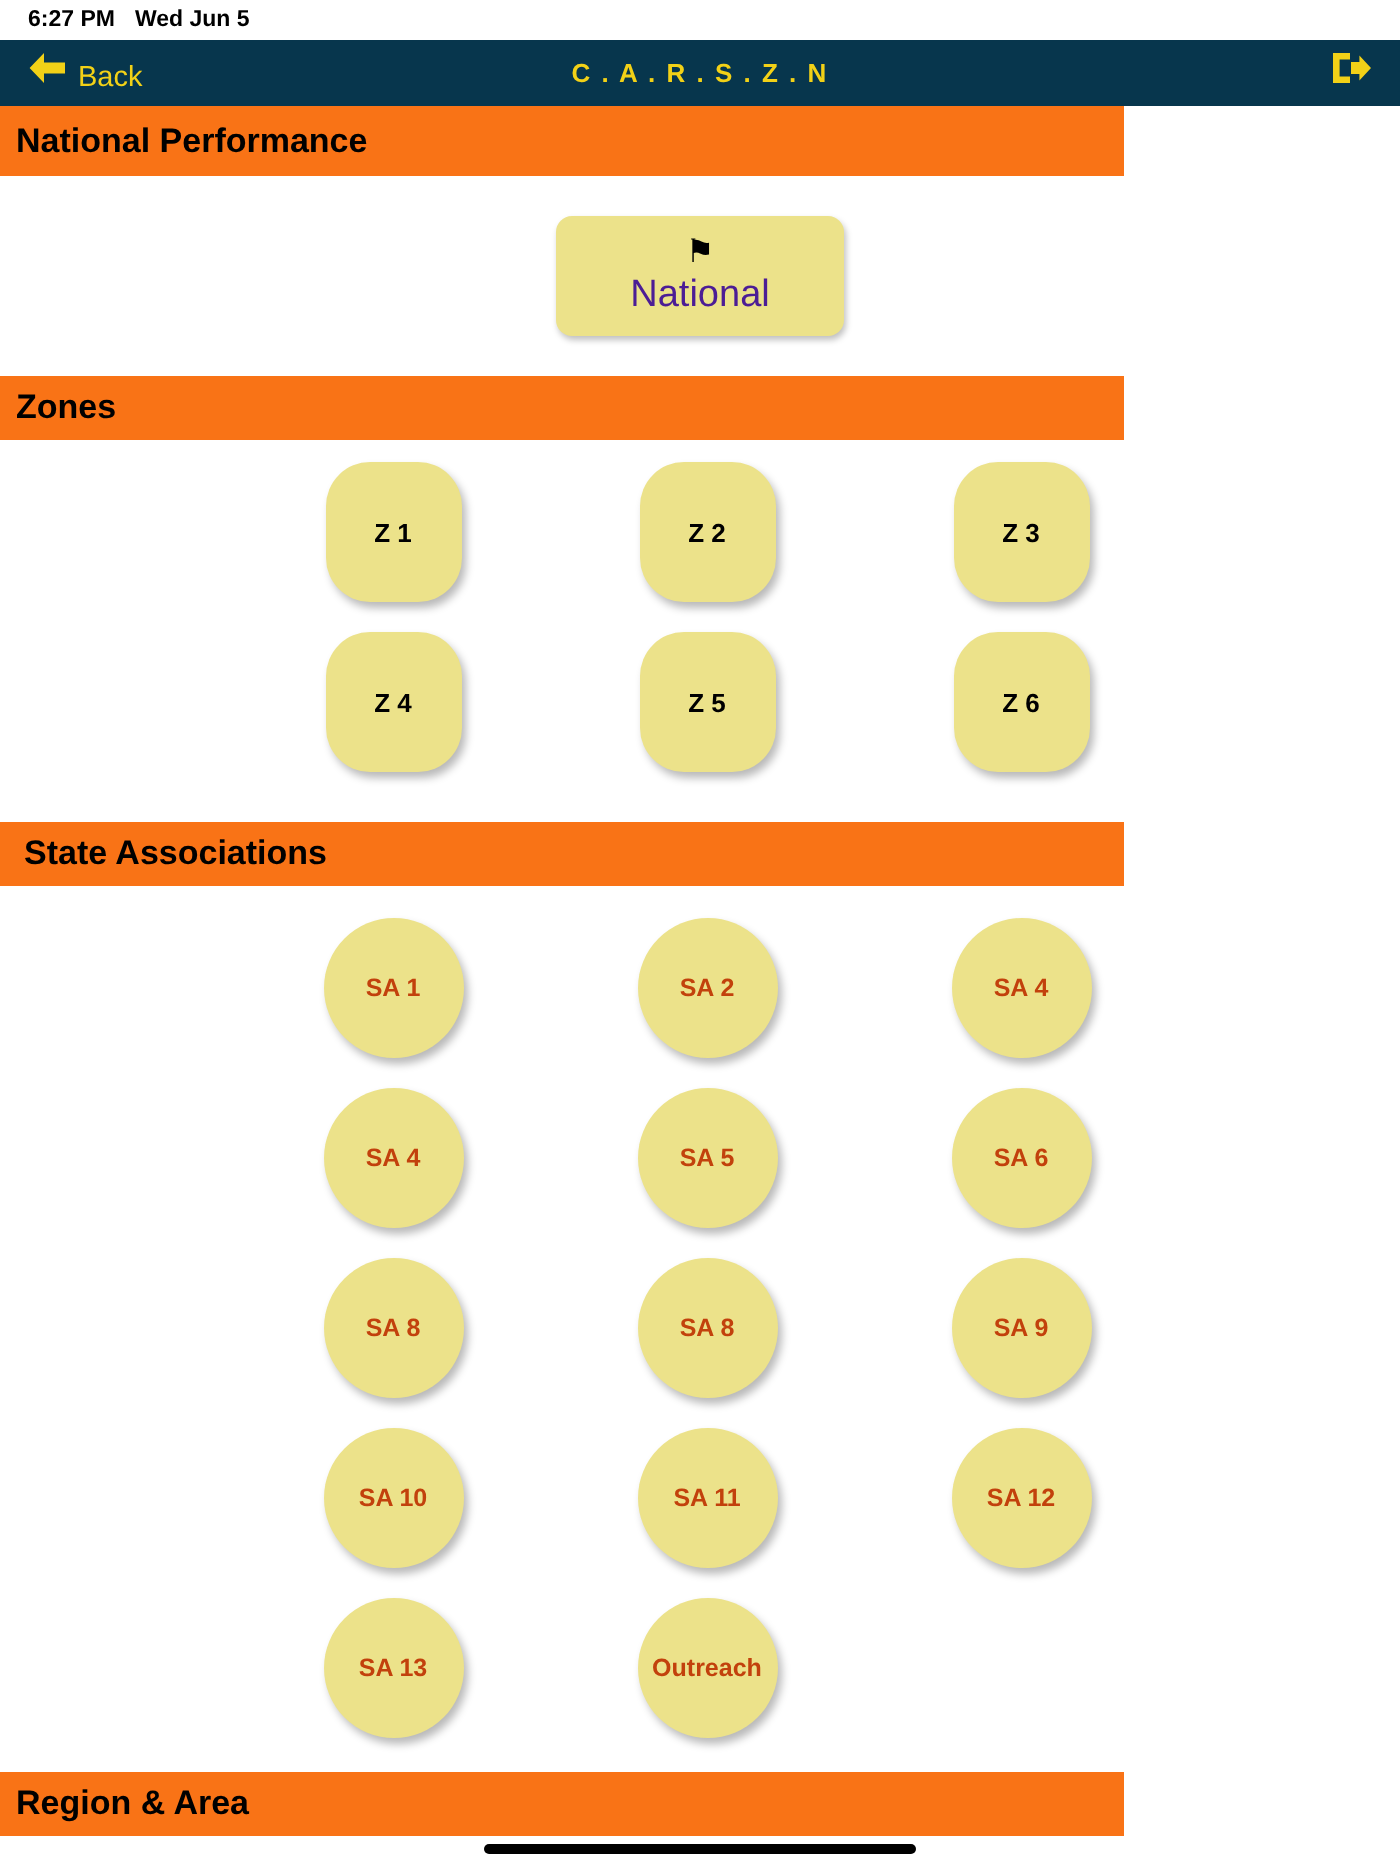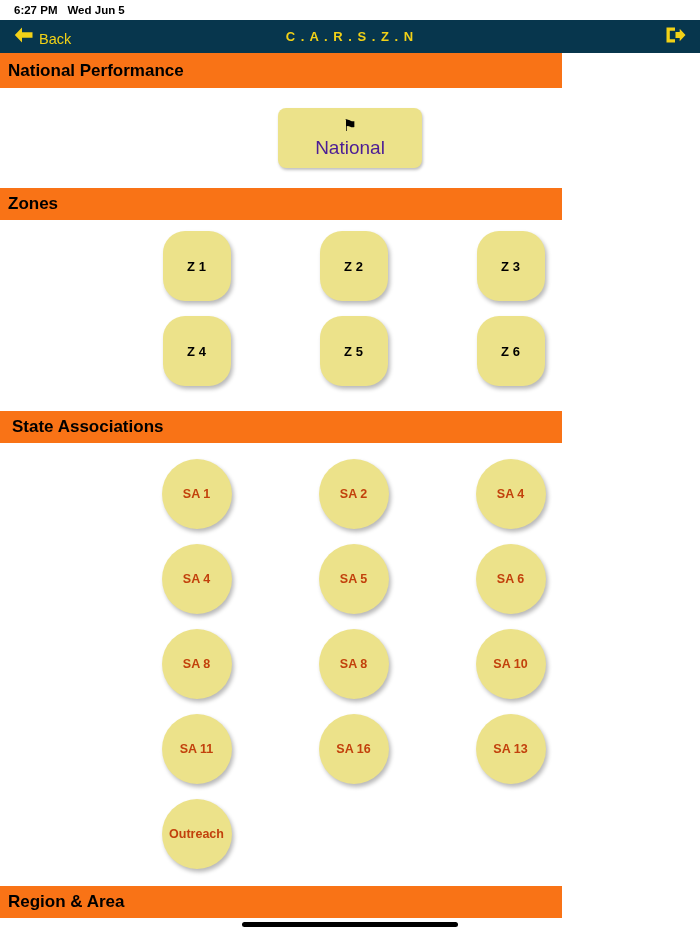--- a/index.html
+++ b/index.html
@@ -158,23 +158,24 @@
 
   <div class="grid3 sa-grid">
     <div class="sa-button">SA 1</div>
     <div class="sa-button">SA 2</div>
     <div class="sa-button">SA 4</div>
     <div class="sa-button">SA 4</div>
     <div class="sa-button">SA 5</div>
     <div class="sa-button">SA 6</div>
     <div class="sa-button">SA 8</div>
     <div class="sa-button">SA 8</div>
+    <div class="sa-button">SA 9</div>
     <div class="sa-button">SA 10</div>
     <div class="sa-button">SA 11</div>
-    <div class="sa-button">SA 16</div>
+    <div class="sa-button">SA 12</div>
     <div class="sa-button">SA 13</div>
     <div class="sa-button">Outreach</div>
   </div>
 
   <div class="section-header hdr-region">Region &amp; Area</div>
 
   <div class="home-indicator"></div>
 
 </div>
 

